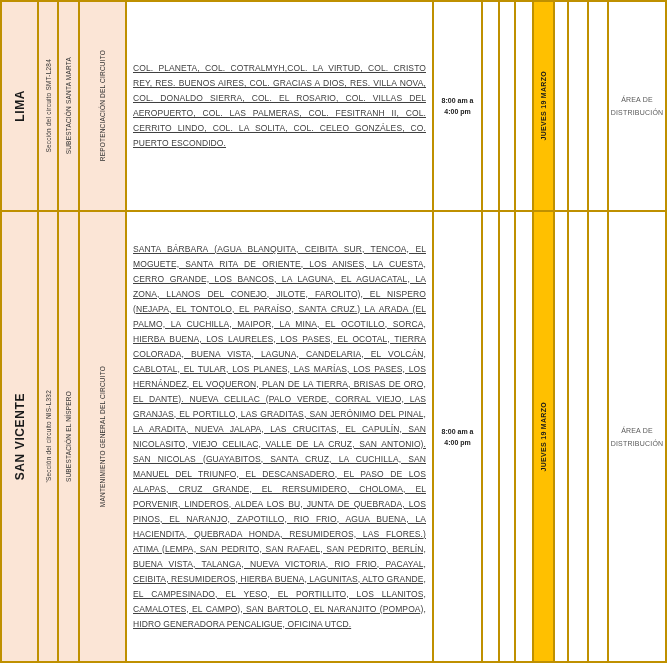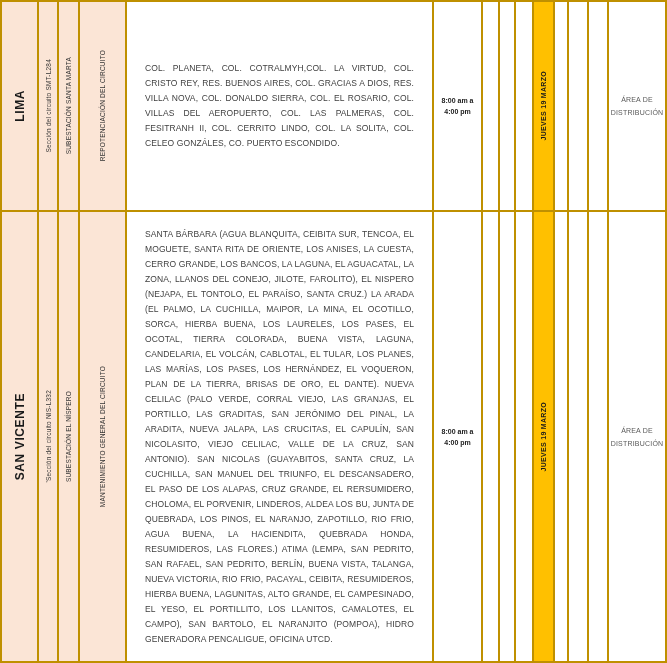--- a/index.html
+++ b/index.html
@@ -46,26 +46,27 @@
     color:#333333;
   }
   .day-label{
     font-weight:700;
     font-size:7px;
     letter-spacing:0.3px;
     color:#1a1a1a;
   }
 
   .areas-text{
-    padding:0 18px;
+    padding:0 6px;
     text-align:justify;
     font-size:8.5px;
     line-height:15px;
     color:#404040;
     letter-spacing:0.1px;
+    text-decoration:underline;
   }
 
   .time-cell{flex-direction:column;}
   .time-line{
     font-size:7px;
     font-weight:700;
     color:#1a1a1a;
     line-height:11px;
     white-space:nowrap;
   }

